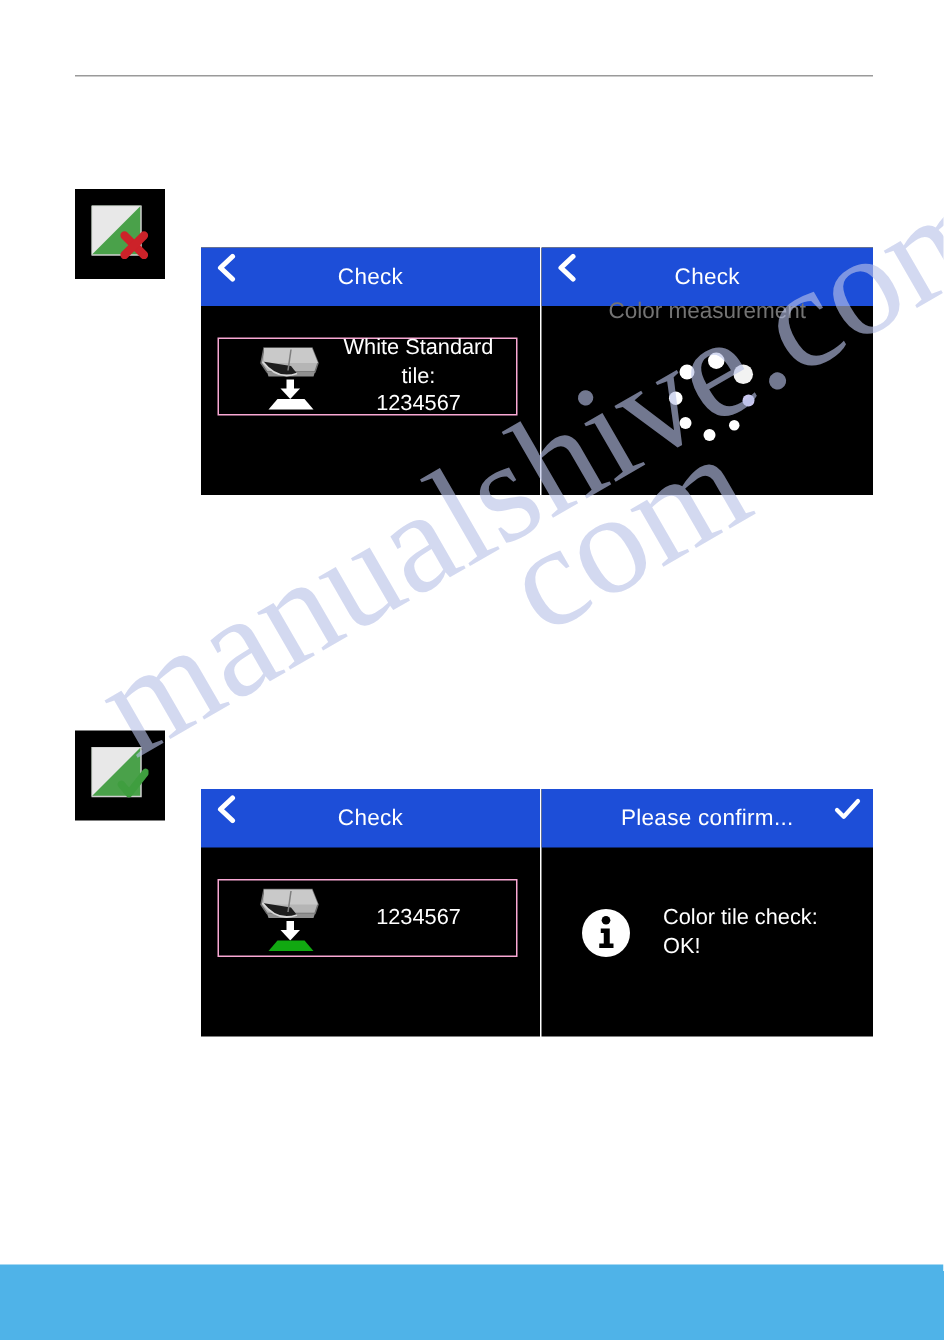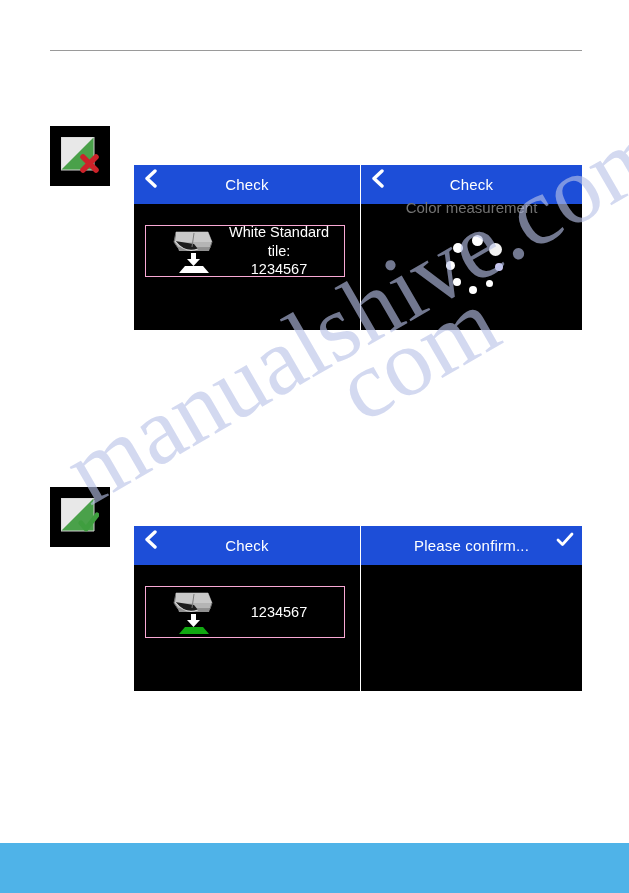--- a/index.html
+++ b/index.html
@@ -317,15 +317,26 @@
 </div>
 
 <div class="screen screen-d">
   <div class="titlebar">
     <span class="titlebar-label">Please confirm...</span>
     <svg class="title-check" viewBox="0 0 18 17">
       <polyline points="2,9 6.5,13.5 16,3" fill="none" stroke="#ffffff" stroke-width="2.8" stroke-linecap="round" stroke-linejoin="round"></polyline>
     </svg>
   </div>
 
+  <div class="confirm-body">
+    <svg class="info-icon" viewBox="0 0 36 36">
+      <circle cx="18" cy="18" r="16" fill="#ffffff"></circle>
+      <circle cx="18" cy="9.5" r="2.9" fill="#000000"></circle>
+      <path d="M14.5 15 L20.5 15 L20.5 25 L23 25 L23 28 L13.5 28 L13.5 25 L16.5 25 L16.5 18 L14.5 18 Z" fill="#000000"></path>
+    </svg>
+    <div class="confirm-text">
+      <span>Color tile check:</span>
+      <span>OK!</span>
+    </div>
+  </div>
 </div>
 
 <div class="footer-bar"></div>
 
 </body></html>

